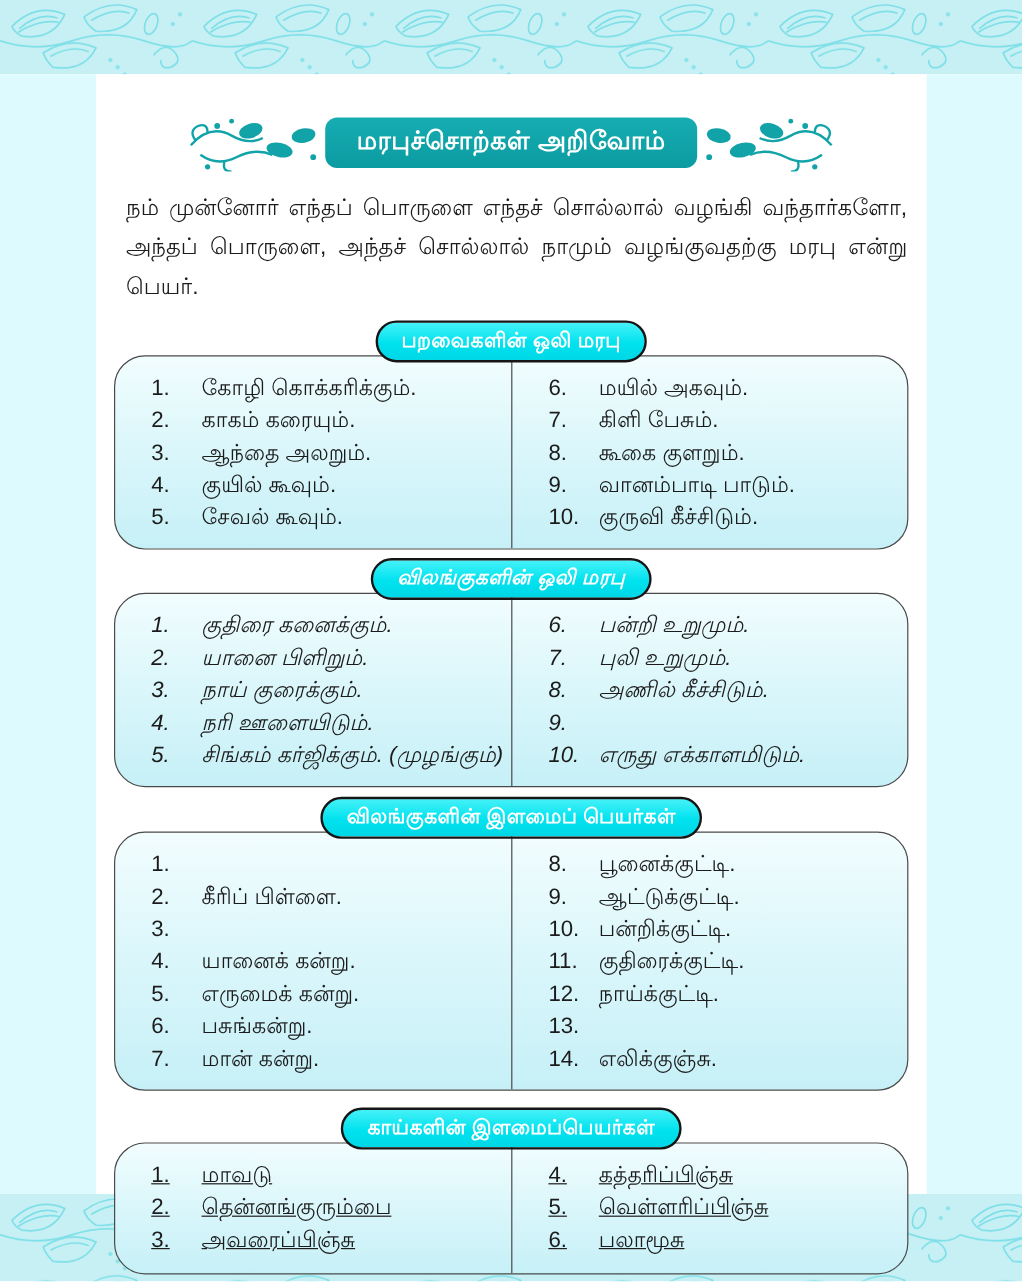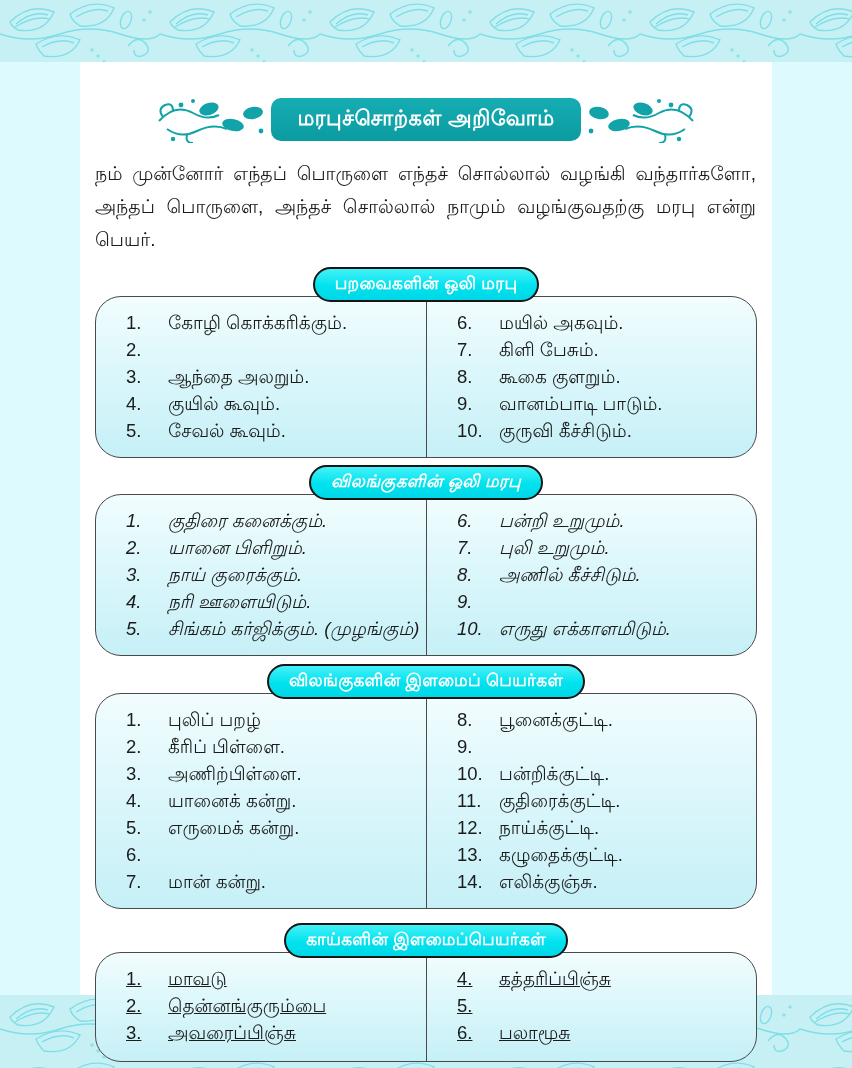--- a/index.html
+++ b/index.html
@@ -23,21 +23,21 @@
     margin-top:33px;
     display:flex;align-items:center;justify-content:center;gap:2px;
   }
   .flourish{flex:0 0 auto;display:block;}
   .banner{
     background:linear-gradient(180deg,#16adb2,#0b9ba1);
     color:#ffffff;font-weight:bold;font-size:21px;letter-spacing:.5px;
     padding:8px 26px;border-radius:10px;white-space:nowrap;
   }
   .intro{
-    margin:14px 16px 0 15px;
+    margin:14px 16px 0 25px;
     font-size:19px;line-height:33px;text-align:justify;color:#1c1c1c;
   }
   .section{text-align:center;}
   .pill{
     display:inline-block;position:relative;z-index:2;
     background:linear-gradient(180deg,#45f1f8 0%,#00e2ee 55%,#00d7e6 100%);
     border:2px solid #151515;border-radius:18px;
     color:#ffffff;font-weight:bold;font-size:17px;letter-spacing:.3px;
     padding:5px 20px;margin-bottom:-6px;white-space:nowrap;
   }
@@ -218,20 +218,21 @@
     <span class="pill">பறவைகளின் ஒலி மரபு</span>
     <div class="box box-s1">
       <div class="col">
         <ol class="items">
             <li>
               <span class="num">1.</span>
               <span class="txt">கோழி கொக்கரிக்கும்.</span>
             </li>
             <li>
               <span class="num">2.</span>
+              <span class="txt">காகம் கரையும்.</span>
             </li>
             <li>
               <span class="num">3.</span>
               <span class="txt">ஆந்தை அலறும்.</span>
             </li>
             <li>
               <span class="num">4.</span>
               <span class="txt">குயில் கூவும்.</span>
             </li>
             <li>
@@ -320,71 +321,70 @@
     </div>
   </div>
 
   <div class="section sec-3">
     <span class="pill">விலங்குகளின் இளமைப் பெயர்கள்</span>
     <div class="box box-s3">
       <div class="col">
         <ol class="items">
             <li>
               <span class="num">1.</span>
-              <span class="txt">புலிப் பறழ்</span>
             </li>
             <li>
               <span class="num">2.</span>
               <span class="txt">கீரிப் பிள்ளை.</span>
             </li>
             <li>
               <span class="num">3.</span>
-              <span class="txt">அணிற்பிள்ளை.</span>
             </li>
             <li>
               <span class="num">4.</span>
               <span class="txt">யானைக் கன்று.</span>
             </li>
             <li>
               <span class="num">5.</span>
               <span class="txt">எருமைக் கன்று.</span>
             </li>
             <li>
               <span class="num">6.</span>
+              <span class="txt">பசுங்கன்று.</span>
             </li>
             <li>
               <span class="num">7.</span>
               <span class="txt">மான் கன்று.</span>
             </li>
           </ol>
       </div>
       <div class="col">
         <ol class="items">
             <li>
               <span class="num">8.</span>
               <span class="txt">பூனைக்குட்டி.</span>
             </li>
             <li>
               <span class="num">9.</span>
+              <span class="txt">ஆட்டுக்குட்டி.</span>
             </li>
             <li>
               <span class="num">10.</span>
               <span class="txt">பன்றிக்குட்டி.</span>
             </li>
             <li>
               <span class="num">11.</span>
               <span class="txt">குதிரைக்குட்டி.</span>
             </li>
             <li>
               <span class="num">12.</span>
               <span class="txt">நாய்க்குட்டி.</span>
             </li>
             <li>
               <span class="num">13.</span>
-              <span class="txt">கழுதைக்குட்டி.</span>
             </li>
             <li>
               <span class="num">14.</span>
               <span class="txt">எலிக்குஞ்சு.</span>
             </li>
           </ol>
       </div>
     </div>
   </div>
 
@@ -408,20 +408,21 @@
           </ol>
       </div>
       <div class="col">
         <ol class="items">
             <li>
               <span class="num">4.</span>
               <span class="txt">கத்தரிப்பிஞ்சு</span>
             </li>
             <li>
               <span class="num">5.</span>
+              <span class="txt">வெள்ளரிப்பிஞ்சு</span>
             </li>
             <li>
               <span class="num">6.</span>
               <span class="txt">பலாமூசு</span>
             </li>
           </ol>
       </div>
     </div>
   </div>
 

